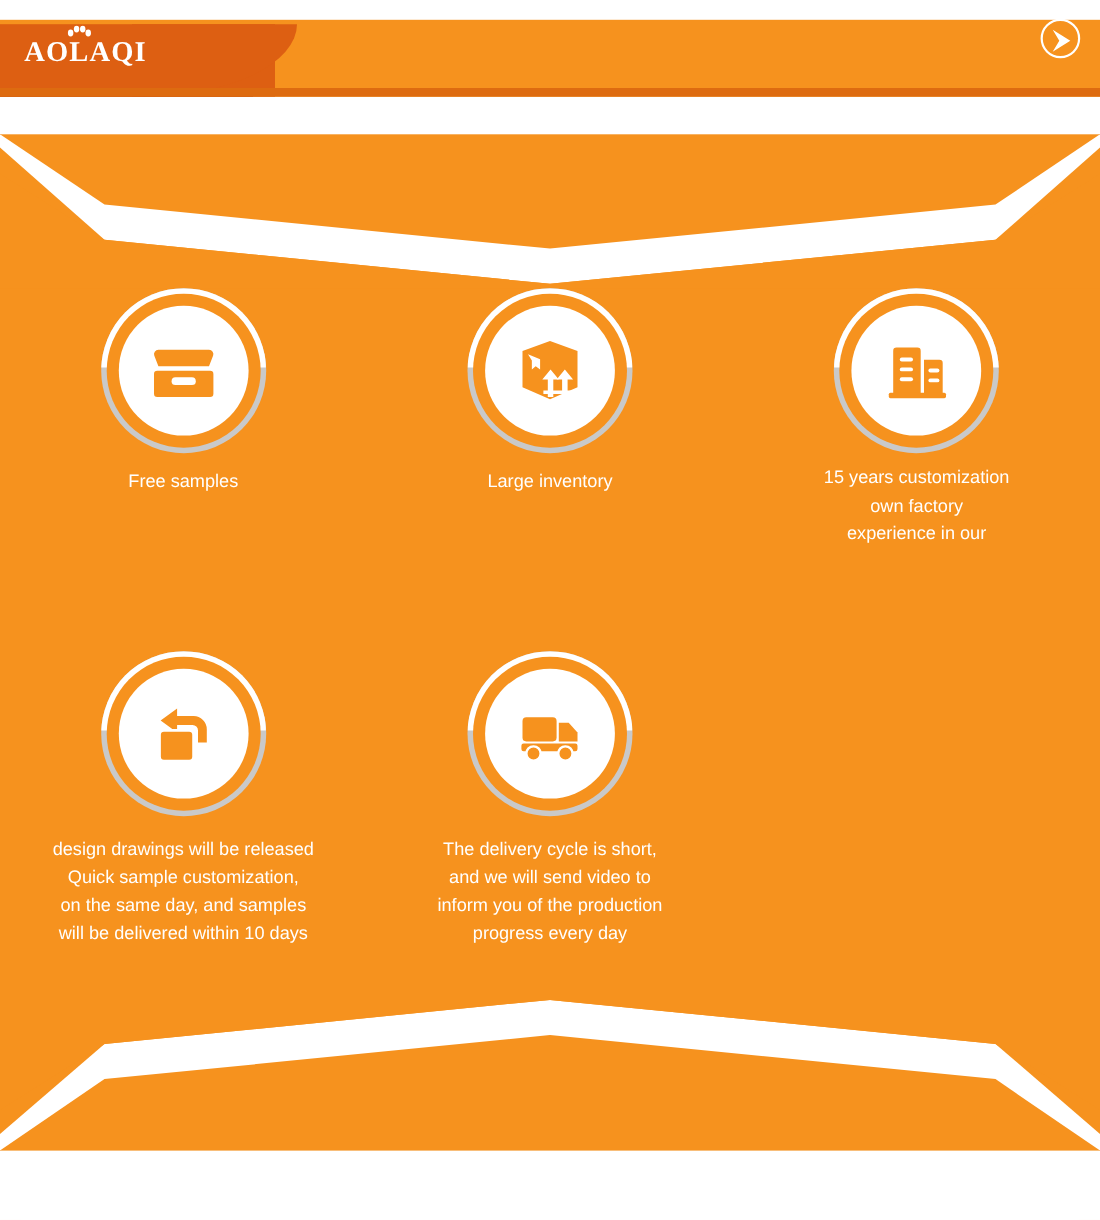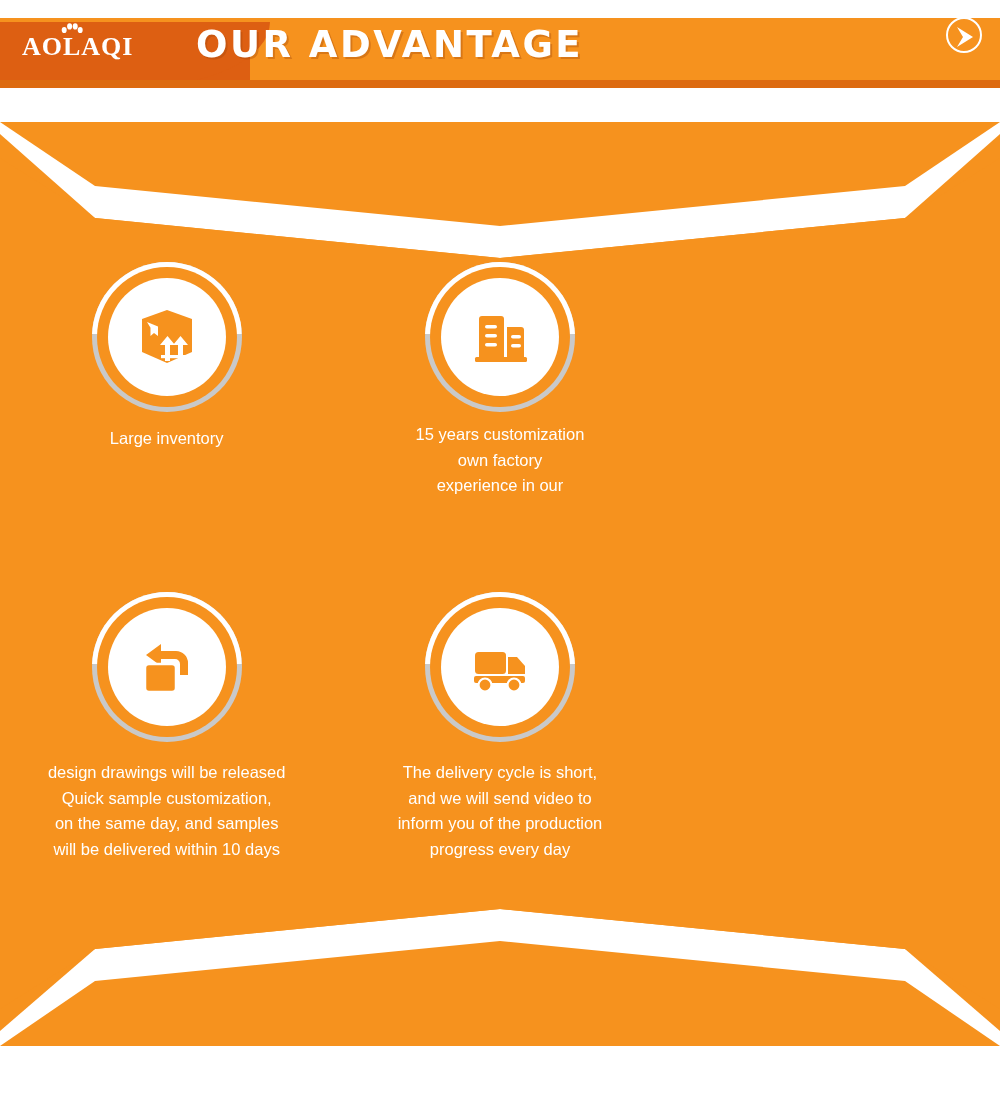--- a/index.html
+++ b/index.html
@@ -136,21 +136,20 @@
   <div class="logo">
     <span>AOLAQI</span>
     <svg class="paw" viewBox="0 0 22 12">
       <ellipse cx="3.2" cy="7" rx="2.5" ry="3.1" fill="#fff"></ellipse>
       <ellipse cx="8.6" cy="3.4" rx="2.5" ry="3.1" fill="#fff"></ellipse>
       <ellipse cx="14.2" cy="3.4" rx="2.5" ry="3.1" fill="#fff"></ellipse>
       <ellipse cx="19.2" cy="7" rx="2.5" ry="3.1" fill="#fff"></ellipse>
     </svg>
   </div>
 
-  <div class="banner-title">OUR ADVANTAGE</div>
 
   <div class="arrow-btn">
     <svg width="20" height="22" viewBox="0 0 20 22">
       <path d="M1 1 L17 11 L1 21 L7 11 Z" fill="#ffffff"></path>
     </svg>
   </div>
 
   <div class="body-panel">
 
     <svg class="deco deco-top" viewBox="0 0 1000 140" preserveAspectRatio="none">
@@ -160,20 +159,38 @@
     </svg>
 
     <svg class="deco deco-bottom" viewBox="0 0 1000 155" preserveAspectRatio="none">
       <path d="M0 155 L0 140 L95 58 L500 18 L905 58 L1000 140 L1000 155 Z" fill="#ffffff"></path>
       <path d="M0 155 L0 155 L95 90 L500 50 L905 90 L1000 155 Z" fill="#f6921e"></path>
       <path d="M0 0 L1000 0 L1000 118 L905 58 L500 18 L95 58 L0 118 Z" fill="#f6921e"></path>
     </svg>
 
     <div class="grid row1">
 
+      <div class="cell">
+        <div class="badge">
+          <div class="ring-bot"></div>
+          <div class="ring-top"></div>
+          <div class="ring-hole"></div>
+          <div class="disc"></div>
+          <div class="glyph">
+            <svg viewBox="0 0 74 74">
+              <path d="M14 18 h46 a4 4 0 0 1 3.7 5.5 L60 33 H14 l-3.7 -9.5 A4 4 0 0 1 14 18 Z" fill="#f6921e"></path>
+              <path d="M13 37 h48 a3 3 0 0 1 3 3 v18 a3 3 0 0 1 -3 3 H13 a3 3 0 0 1 -3 -3 V40 a3 3 0 0 1 3 -3 Z" fill="#f6921e"></path>
+              <rect x="26" y="43" width="22" height="7" rx="3.5" fill="#ffffff"></rect>
+            </svg>
+          </div>
+        </div>
+        <div class="caption cap-l1">
+          <div>Free samples</div>
+        </div>
+      </div>
 
       <div class="cell">
         <div class="badge">
           <div class="ring-bot"></div>
           <div class="ring-top"></div>
           <div class="ring-hole"></div>
           <div class="disc"></div>
           <div class="glyph">
             <svg viewBox="0 0 74 74">
               <path d="M37 10 L62 19 V52 L37 63 L12 52 V19 Z" fill="#f6921e"></path>

